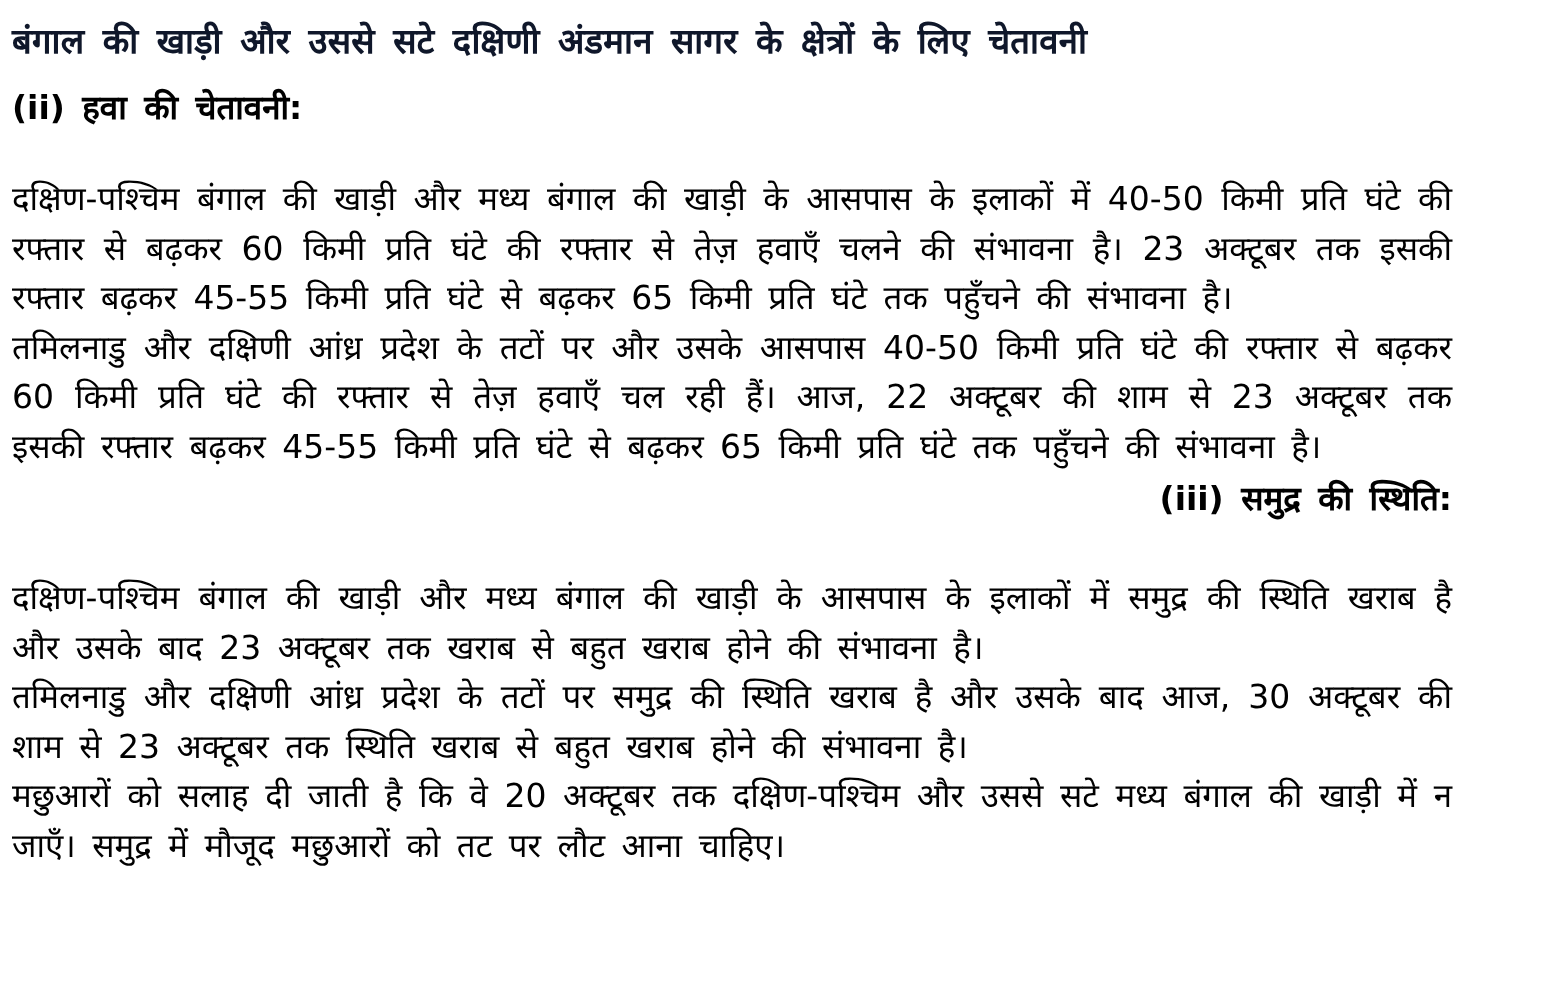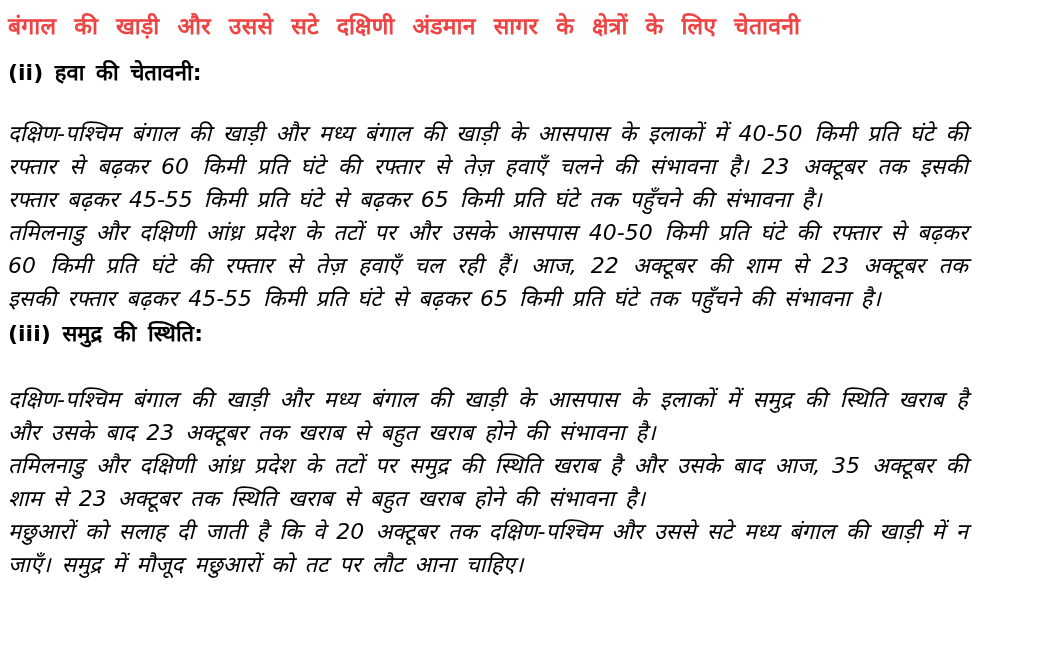--- a/index.html
+++ b/index.html
@@ -31,58 +31,58 @@
   .content {
     width: 960px;
   }
   .sec-heading {
     margin: 0;
     font-size: 22px;
     font-weight: bold;
     line-height: 33px;
     word-spacing: 4px;
   }
-  .paras { margin: 0; font-style: italic; }
+  .paras { margin: 0; }
   .paras p {
     margin: 0;
     font-size: 22px;
     line-height: 33px;
     text-align: justify;
     word-spacing: 4px;
   }
   
   .sec-wind .sec-heading { margin-top: 12px; }
   .sec-wind .paras       { margin-top: 28px; }
-  .sec-sea  .sec-heading { margin-top: 2px;  }
+  .sec-sea  .sec-heading { margin-top: 2px; text-align: right;  }
   .sec-sea  .paras       { margin-top: 33px; }
   .sec-fish .sec-heading { margin-top: 38px; }
   .sec-fish .paras       { margin-top: 0;    }
 </style>
 </head>
 <body style="background: rgb(255, 255, 255); color: rgb(0, 0, 0);">
 
 <div class="doc">
 
-  <h1 class="title" style="color: #ef4444; font-family: Liberation Mono, monospace;">बंगाल की खाड़ी और उससे सटे दक्षिणी अंडमान सागर के क्षेत्रों के लिए चेतावनी</h1>
+  <h1 class="title" style="color: #0f172a;">बंगाल की खाड़ी और उससे सटे दक्षिणी अंडमान सागर के क्षेत्रों के लिए चेतावनी</h1>
 
   <div class="content">
 
     <section class="sec sec-wind">
       <h2 class="sec-heading">(ii) हवा की चेतावनी:</h2>
       <div class="paras">
         <p>दक्षिण-पश्चिम बंगाल की खाड़ी और मध्य बंगाल की खाड़ी के आसपास के इलाकों में 40-50 किमी प्रति घंटे की रफ्तार से बढ़कर 60 किमी प्रति घंटे की रफ्तार से तेज़ हवाएँ चलने की संभावना है। 23 अक्टूबर तक इसकी रफ्तार बढ़कर 45-55 किमी प्रति घंटे से बढ़कर 65 किमी प्रति घंटे तक पहुँचने की संभावना है।</p>
         <p>तमिलनाडु और दक्षिणी आंध्र प्रदेश के तटों पर और उसके आसपास 40-50 किमी प्रति घंटे की रफ्तार से बढ़कर 60 किमी प्रति घंटे की रफ्तार से तेज़ हवाएँ चल रही हैं। आज, 22 अक्टूबर की शाम से 23 अक्टूबर तक इसकी रफ्तार बढ़कर 45-55 किमी प्रति घंटे से बढ़कर 65 किमी प्रति घंटे तक पहुँचने की संभावना है।</p>
       </div>
     </section>
 
     <section class="sec sec-sea">
       <h2 class="sec-heading">(iii) समुद्र की स्थिति:</h2>
       <div class="paras">
         <p>दक्षिण-पश्चिम बंगाल की खाड़ी और मध्य बंगाल की खाड़ी के आसपास के इलाकों में समुद्र की स्थिति खराब है और उसके बाद 23 अक्टूबर तक खराब से बहुत खराब होने की संभावना है।</p>
-        <p>तमिलनाडु और दक्षिणी आंध्र प्रदेश के तटों पर समुद्र की स्थिति खराब है और उसके बाद आज, 35 अक्टूबर की शाम से 23 अक्टूबर तक स्थिति खराब से बहुत खराब होने की संभावना है।</p>
+        <p>तमिलनाडु और दक्षिणी आंध्र प्रदेश के तटों पर समुद्र की स्थिति खराब है और उसके बाद आज, 30 अक्टूबर की शाम से 23 अक्टूबर तक स्थिति खराब से बहुत खराब होने की संभावना है।</p>
       </div>
     </section>
 
     <section class="sec sec-fish">
       <div class="paras">
         <p>मछुआरों को सलाह दी जाती है कि वे 20 अक्टूबर तक दक्षिण-पश्चिम और उससे सटे मध्य बंगाल की खाड़ी में न जाएँ। समुद्र में मौजूद मछुआरों को तट पर लौट आना चाहिए।</p>
       </div>
     </section>
 
   </div>

